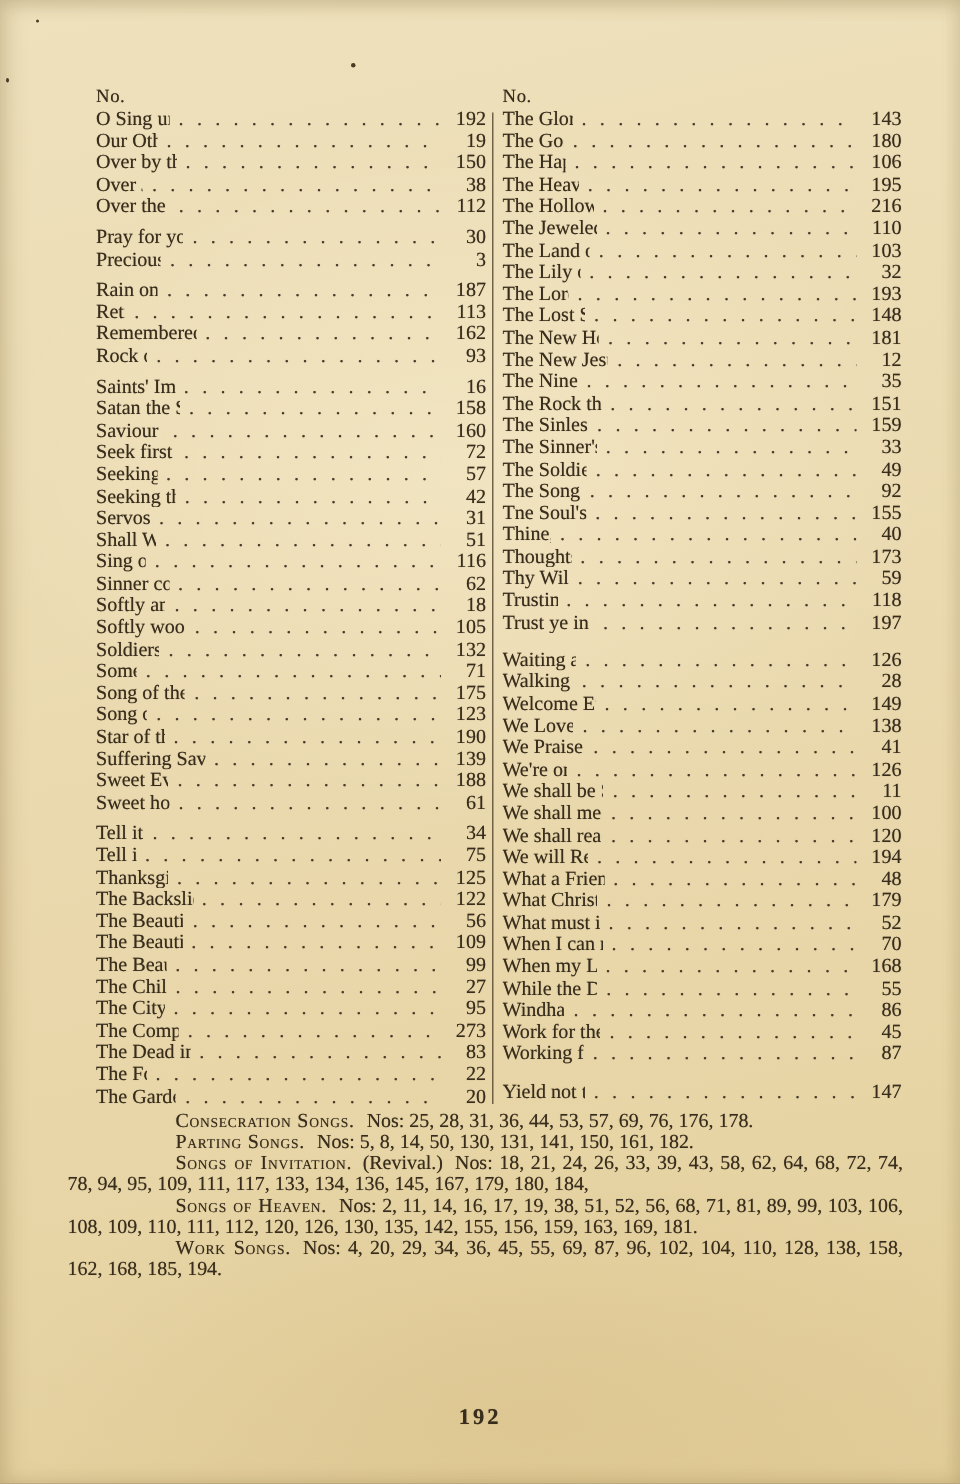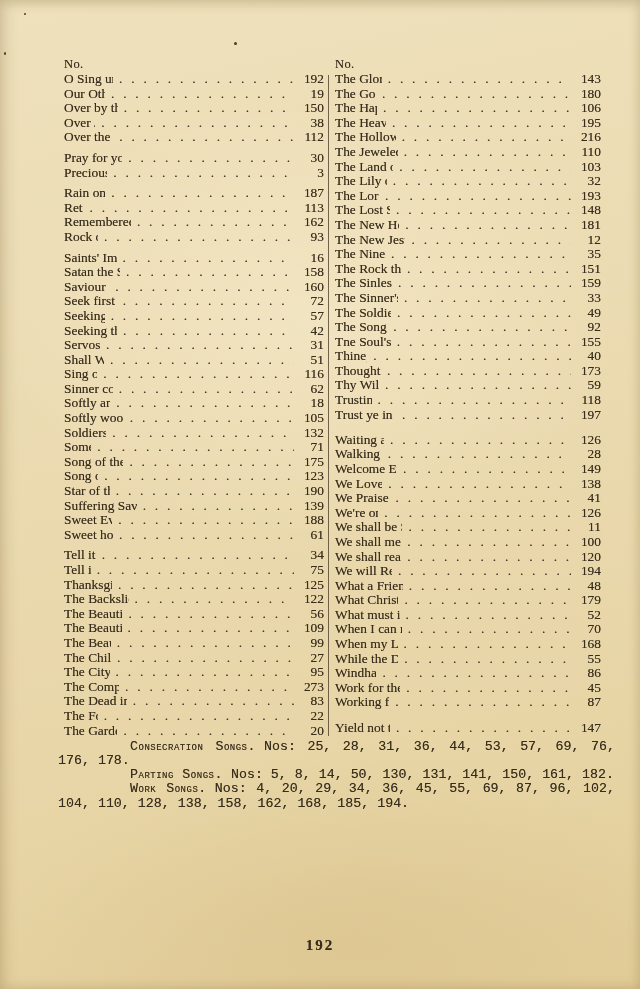--- a/index.html
+++ b/index.html
@@ -41,24 +41,23 @@
   }
   .entry { display:flex; align-items:baseline; height:14.6px; line-height:14.6px; white-space:nowrap; }
   .entry .t { flex:0 1 auto; overflow:hidden; }
   .entry .leader { flex:1 1 auto; overflow:hidden; white-space:nowrap; min-width:4px; margin:0 3px 0 6px; color:#46392a; }
   .entry .leader::before { content:". . . . . . . . . . . . . . . . . . . . . . . . . . . . . . . . . ."; word-spacing:5.5px; }
   .entry .n { flex:0 0 auto; min-width:27px; text-align:right; }
   .col-left  .group + .group { margin-top:6px; }
   .col-right .group + .group { margin-top:10.5px; }
 
   .cats {
-    position:absolute; left:58px; top:740px; width:557px;
+    position:absolute; left:45px; top:740px; width:557px;
     font-size:13.3px; line-height:14.15px;
     text-align:justify;
-    font-family:Liberation Mono, monospace;
   }
   .cats p { margin:0; padding:0; text-indent:72px; }
   .cat-title { font-variant:small-caps; letter-spacing:0.5px; }
   .cat-note { margin-left:7px; }
   .cat-nos { margin-left:8px; }
 
   .folio {
     position:absolute; left:0; top:937px; width:640px;
     text-align:center; font-weight:bold;
     font-size:15px; letter-spacing:2px;
@@ -535,17 +534,19 @@
             <span class="leader"></span>
             <span class="n">147</span>
           </div>
         </div>
       </div>
   </div>
 
   <div class="cats" id="cats">
       <p><span class="cat-title">Consecration Songs.</span><span class="cat-nos">Nos: 25, 28, 31, 36, 44, 53, 57, 69, 76, 176, 178.</span></p>
       <p><span class="cat-title">Parting Songs.</span><span class="cat-nos">Nos: 5, 8, 14, 50, 130, 131, 141, 150, 161, 182.</span></p>
+      <p><span class="cat-title">Songs of Invitation.</span><span class="cat-note">(Revival.)</span><span class="cat-nos">Nos: 18, 21, 24, 26, 33, 39, 43, 58, 62, 64, 68, 72, 74, 78, 94, 95, 109, 111, 117, 133, 134, 136, 145, 167, 179, 180, 184,</span></p>
+      <p><span class="cat-title">Songs of Heaven.</span><span class="cat-nos">Nos: 2, 11, 14, 16, 17, 19, 38, 51, 52, 56, 68, 71, 81, 89, 99, 103, 106, 108, 109, 110, 111, 112, 120, 126, 130, 135, 142, 155, 156, 159, 163, 169, 181.</span></p>
       <p><span class="cat-title">Work Songs.</span><span class="cat-nos">Nos: 4, 20, 29, 34, 36, 45, 55, 69, 87, 96, 102, 104, 110, 128, 138, 158, 162, 168, 185, 194.</span></p>
     </div>
 
   <div class="folio">192</div>
 </div>
 
 </body></html>

